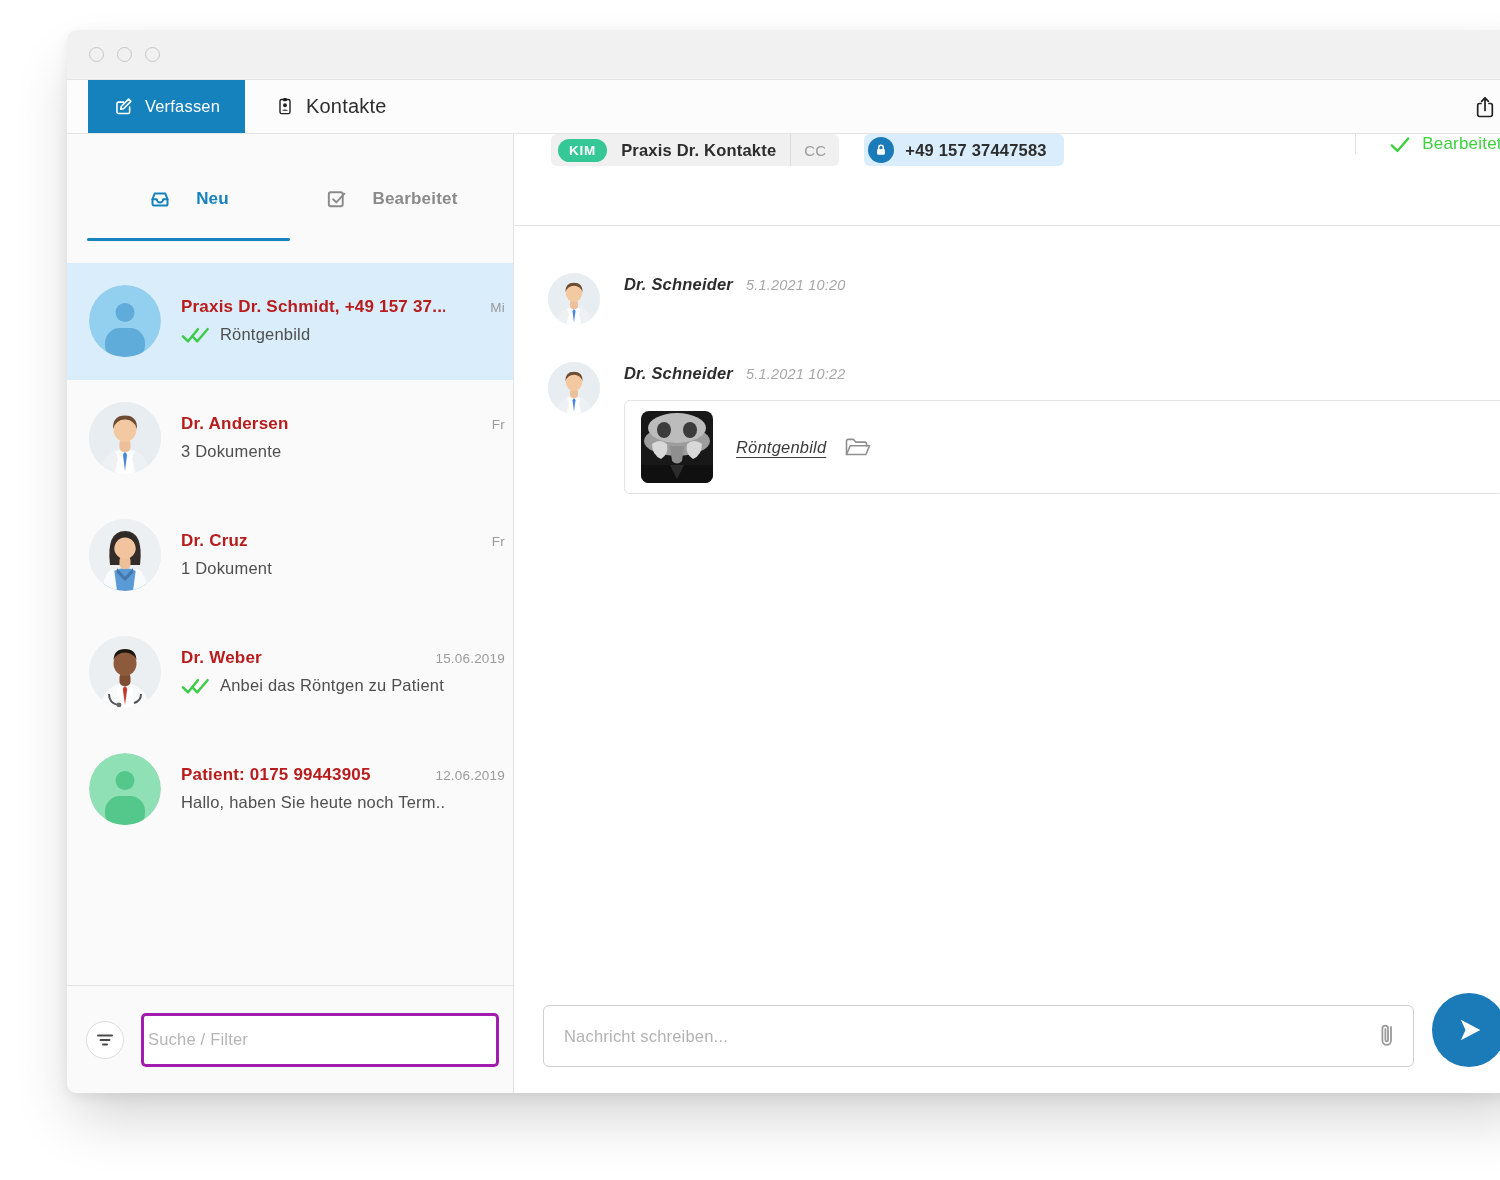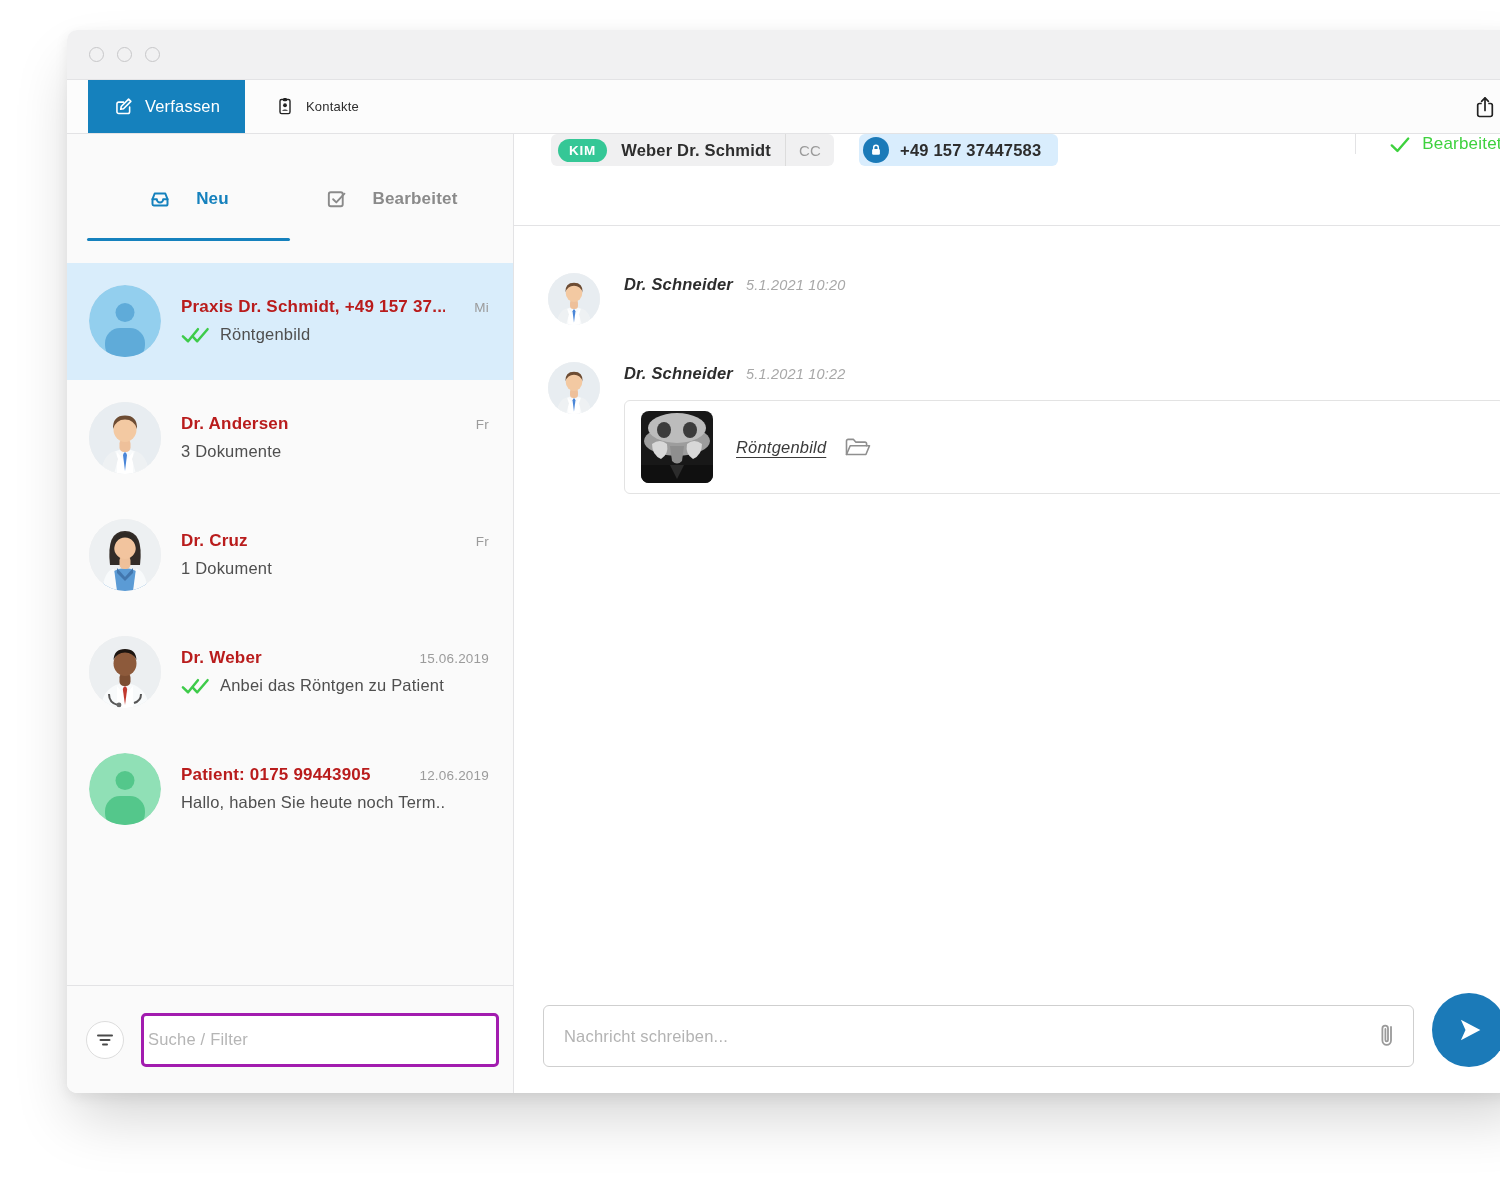--- a/index.html
+++ b/index.html
@@ -19,21 +19,21 @@
   }
   
   .titlebar { height:50px; flex:0 0 50px; background:#f1f1f2; border-bottom:1px solid #e3e3e5;
     display:flex; align-items:center; padding:0 22px; gap:13px; }
   .tl-circle { width:15px; height:15px; border-radius:50%; border:1.5px solid #c7c7c9; background:transparent; }
   
   .tabbar { height:54px; flex:0 0 54px; background:#fcfcfc; border-bottom:1px solid #e3e3e5;
     display:flex; align-items:stretch; }
   .tab-compose { width:157px; margin-left:21px; background:#1581bd; color:#fff;
     display:flex; align-items:center; justify-content:center; gap:11px; font-size:16.5px; cursor:pointer; }
-  .tab-contacts { display:flex; align-items:center; gap:11px; padding:0 30px; color:#2d2d2d; font-size:13px; cursor:pointer; }
+  .tab-contacts { display:flex; align-items:center; gap:11px; padding:0 30px; color:#2d2d2d; font-size:20px; cursor:pointer; }
   .tabbar-spacer { flex:1; }
   .share-btn { align-self:center; margin-right:38px; background:none; border:none; cursor:pointer; display:flex; }
   
   .main { flex:1; display:flex; min-height:0; }
   .sidebar { width:447px; flex:0 0 447px; background:#fafafa; border-right:1px solid #e3e3e5;
     display:flex; flex-direction:column; min-height:0; }
   .side-tabs { height:129px; flex:0 0 129px; display:flex; align-items:center; padding:0 20px; }
   .side-tab { flex:1; position:relative; display:flex; align-items:center; justify-content:center; gap:24px;
     font-size:17px; font-weight:700; cursor:pointer; }
   .side-tab.active { color:#1581bd; }
@@ -41,21 +41,21 @@
   .side-tab.active::after { content:""; position:absolute; left:0; right:0; bottom:-30px; height:3px;
     background:#1581bd; border-radius:2px; }
   .conv-list { flex:1; min-height:0; overflow:hidden; }
   .conv { height:117px; position:relative; display:flex; align-items:flex-start; padding:0 24px 0 22px; cursor:pointer; }
   .conv.selected { background:#d9edfb; }
   .conv-avatar { width:72px; height:72px; margin-top:22px; border-radius:50%; overflow:hidden; flex:0 0 72px;
     box-shadow:inset 0 0 0 1px rgba(0,0,0,.05); }
   .conv-body { flex:1; min-width:0; margin:34px 44px 0 20px; }
   .conv-title { font-size:17px; font-weight:700; color:#b91c1c; white-space:nowrap; overflow:hidden; }
   .conv-sub { margin-top:8px; font-size:16.5px; color:#4f4f4f; display:flex; align-items:center; gap:10px; white-space:nowrap; overflow:hidden; }
-  .conv-time { position:absolute; right:24px; top:37px; font-size:13.5px; color:#9b9b9b; }
+  .conv-time { position:absolute; right:8px; top:37px; font-size:13.5px; color:#9b9b9b; }
   .side-bottom { height:108px; flex:0 0 108px; border-top:1px solid #e3e3e5; background:#fafafa;
     display:flex; align-items:center; padding:0 14px 0 19px; gap:17px; }
   .filter-btn { width:38px; height:38px; border-radius:50%; border:1px solid #ddd; background:#fff;
     display:flex; align-items:center; justify-content:center; cursor:pointer; flex:0 0 38px; }
   .search-input { flex:1; height:54px; border:3px solid #a21caf; border-radius:5px; background:#fff;
     padding:0 4px; font-size:16.5px; color:#1d4ed8; outline:none; font-family:"Liberation Sans", sans-serif; letter-spacing:.2px; }
   .search-input::placeholder { color:#b5b5b5; }
   
   .chat { flex:1; min-width:0; display:flex; flex-direction:column; background:#fff; }
   .chat-header { height:92px; flex:0 0 92px; border-bottom:1px solid #e3e3e5; display:flex; align-items:flex-start; }
@@ -285,21 +285,21 @@
         </button>
         <input class="search-input" type="text" placeholder="Suche / Filter" style="">
       </div>
     </div>
 
     <div class="chat">
       <div class="chat-header">
         <div class="chips">
           <div class="chip chip-recipient">
             <span class="kim-badge">KIM</span>
-            <span class="chip-name">Weber Dr. Schmidt</span>
+            <span class="chip-name">Praxis Dr. Kontakte</span>
             <span class="chip-vdiv"></span>
             <span class="chip-cc">CC</span>
           </div>
           <div class="chip chip-phone">
             <span class="lock-circle">
               <svg width="14" height="14" viewBox="0 0 14 14">
                 <rect x="3.1" y="6" width="7.8" height="5.8" rx="1.4" fill="#fff"></rect>
                 <path d="M4.7 6.2 V4.5 a2.3 2.3 0 0 1 4.6 0 V6.2" fill="none" stroke="#fff" stroke-width="1.5"></path>
               </svg>
             </span>

